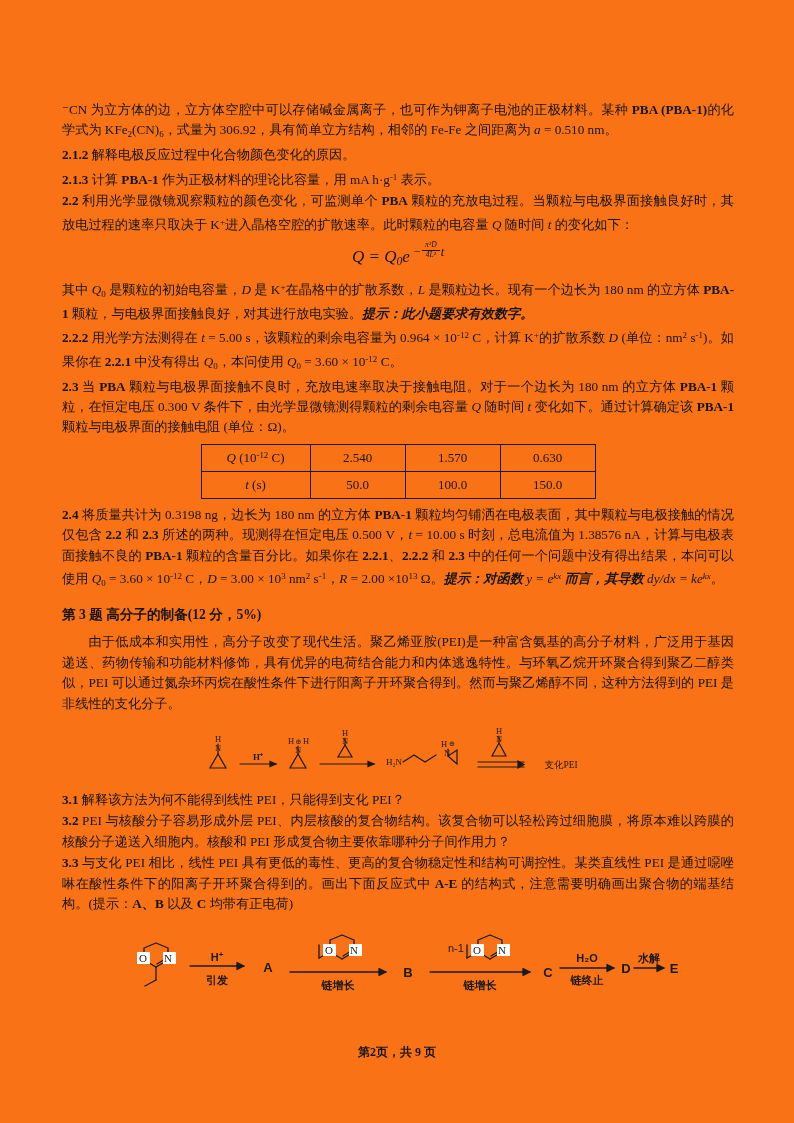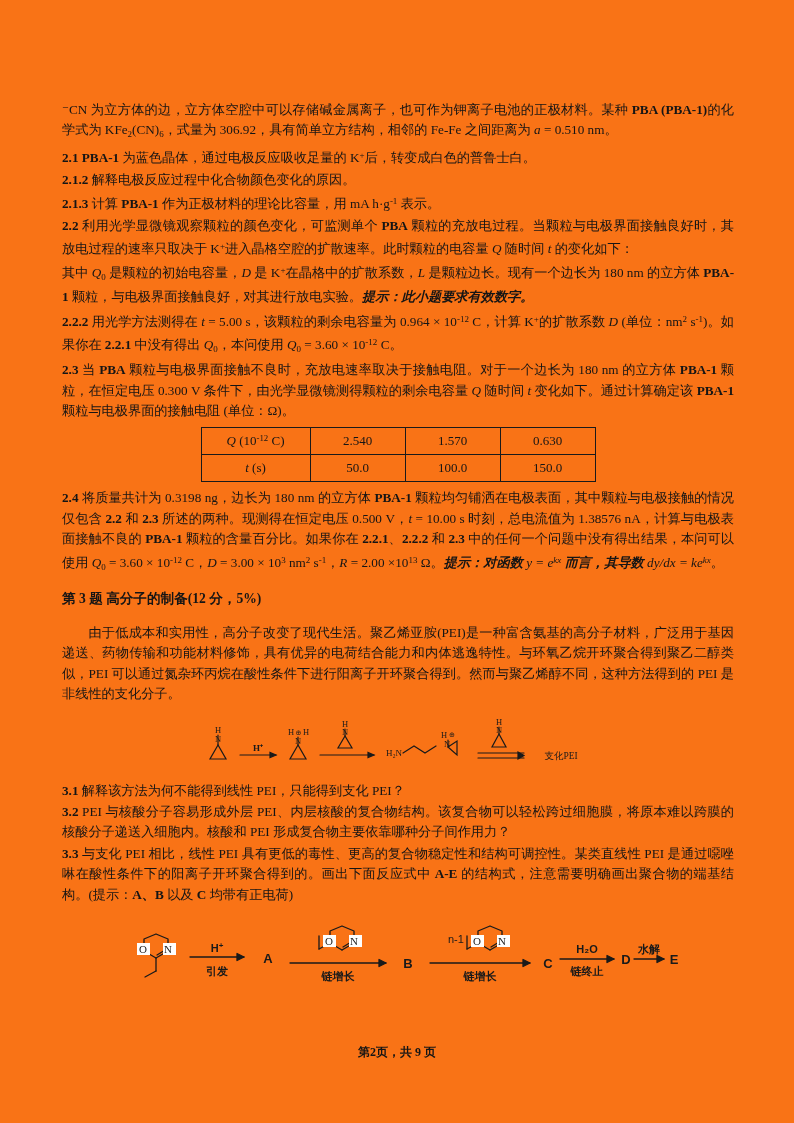--- a/index.html
+++ b/index.html
@@ -103,50 +103,52 @@
     width: 794px;
     text-align: center;
     font-size: 12px;
     font-weight: bold;
     font-family: "Liberation Serif", serif;
   }
   .sec-head {
     font-weight: bold;
     font-size: 13.6px;
     margin-top: 12px;
-    margin-bottom: 14px;
+    margin-bottom: 7px;
   }
 </style>
 </head>
 <body>
 
 <div class="page">
   <div class="content">
 
     <p>
       <span>⁻CN 为立方体的边，立方体空腔中可以存储碱金属离子，也可作为钾离子电池的正极材料。某种 </span><span class="b">PBA (PBA-1)</span><span>的化学式为 KFe</span><sub>2</sub><span>(CN)</span><sub>6</sub><span>，式量为 306.92，具有简单立方结构，相邻的 Fe-Fe 之间距离为 </span><span class="i">a</span><span> = 0.510 nm。</span>
     </p>
 
-    <p>
-      <span class="b">2.1 PBA-1</span><span> 为蓝色晶体，通过电极反应吸收足量的 K</span><sup>+</sup><span>后，转变成白色的普鲁士白。</span>
-    </p>
 
 
     <p>
       <span class="b">2.1.2</span><span> 解释电极反应过程中化合物颜色变化的原因。</span>
     </p>
 
     <p>
       <span class="b">2.1.3</span><span> 计算 </span><span class="b">PBA-1</span><span> 作为正极材料的理论比容量，用 mA h·g</span><sup>-1</sup><span> 表示。</span>
     </p>
 
     <p>
       <span class="b">2.2</span><span> 利用光学显微镜观察颗粒的颜色变化，可监测单个 </span><span class="b">PBA</span><span> 颗粒的充放电过程。当颗粒与电极界面接触良好时，其放电过程的速率只取决于 K</span><sup>+</sup><span>进入晶格空腔的扩散速率。此时颗粒的电容量 </span><span class="i">Q</span><span> 随时间 </span><span class="i">t</span><span> 的变化如下：</span>
     </p>
 
+    <div class="equation">
+      <span class="i">Q = Q</span><sub class="i">0</sub><span class="i">e</span><sup style="font-size:0.72em;vertical-align:0.5em;">
+        <span>−</span><span class="frac"><span class="top">π²D</span><span class="bot">4L²</span></span><span>t</span>
+      </sup>
+    </div>
 
     <p>
       <span>其中 </span><span class="i">Q</span><sub>0</sub><span> 是颗粒的初始电容量，</span><span class="i">D</span><span> 是 K</span><sup>+</sup><span>在晶格中的扩散系数，</span><span class="i">L</span><span> 是颗粒边长。现有一个边长为 180 nm 的立方体 </span><span class="b">PBA-1</span><span> 颗粒，与电极界面接触良好，对其进行放电实验。</span><span class="b i">提示：此小题要求有效数字。</span>
     </p>
 
 
     <p>
       <span class="b">2.2.2</span><span> 用光学方法测得在 </span><span class="i">t</span><span> = 5.00 s，该颗粒的剩余电容量为 0.964 × 10</span><sup>-12</sup><span> C，计算 K</span><sup>+</sup><span>的扩散系数 </span><span class="i">D</span><span> (单位：nm</span><sup>2</sup><span> s</span><sup>-1</sup><span>)。如果你在 </span><span class="b">2.2.1</span><span> 中没有得出 </span><span class="i">Q</span><sub>0</sub><span>，本问使用 </span><span class="i">Q</span><sub>0</sub><span> = 3.60 × 10</span><sup>-12</sup><span> C。</span>
     </p>
 

